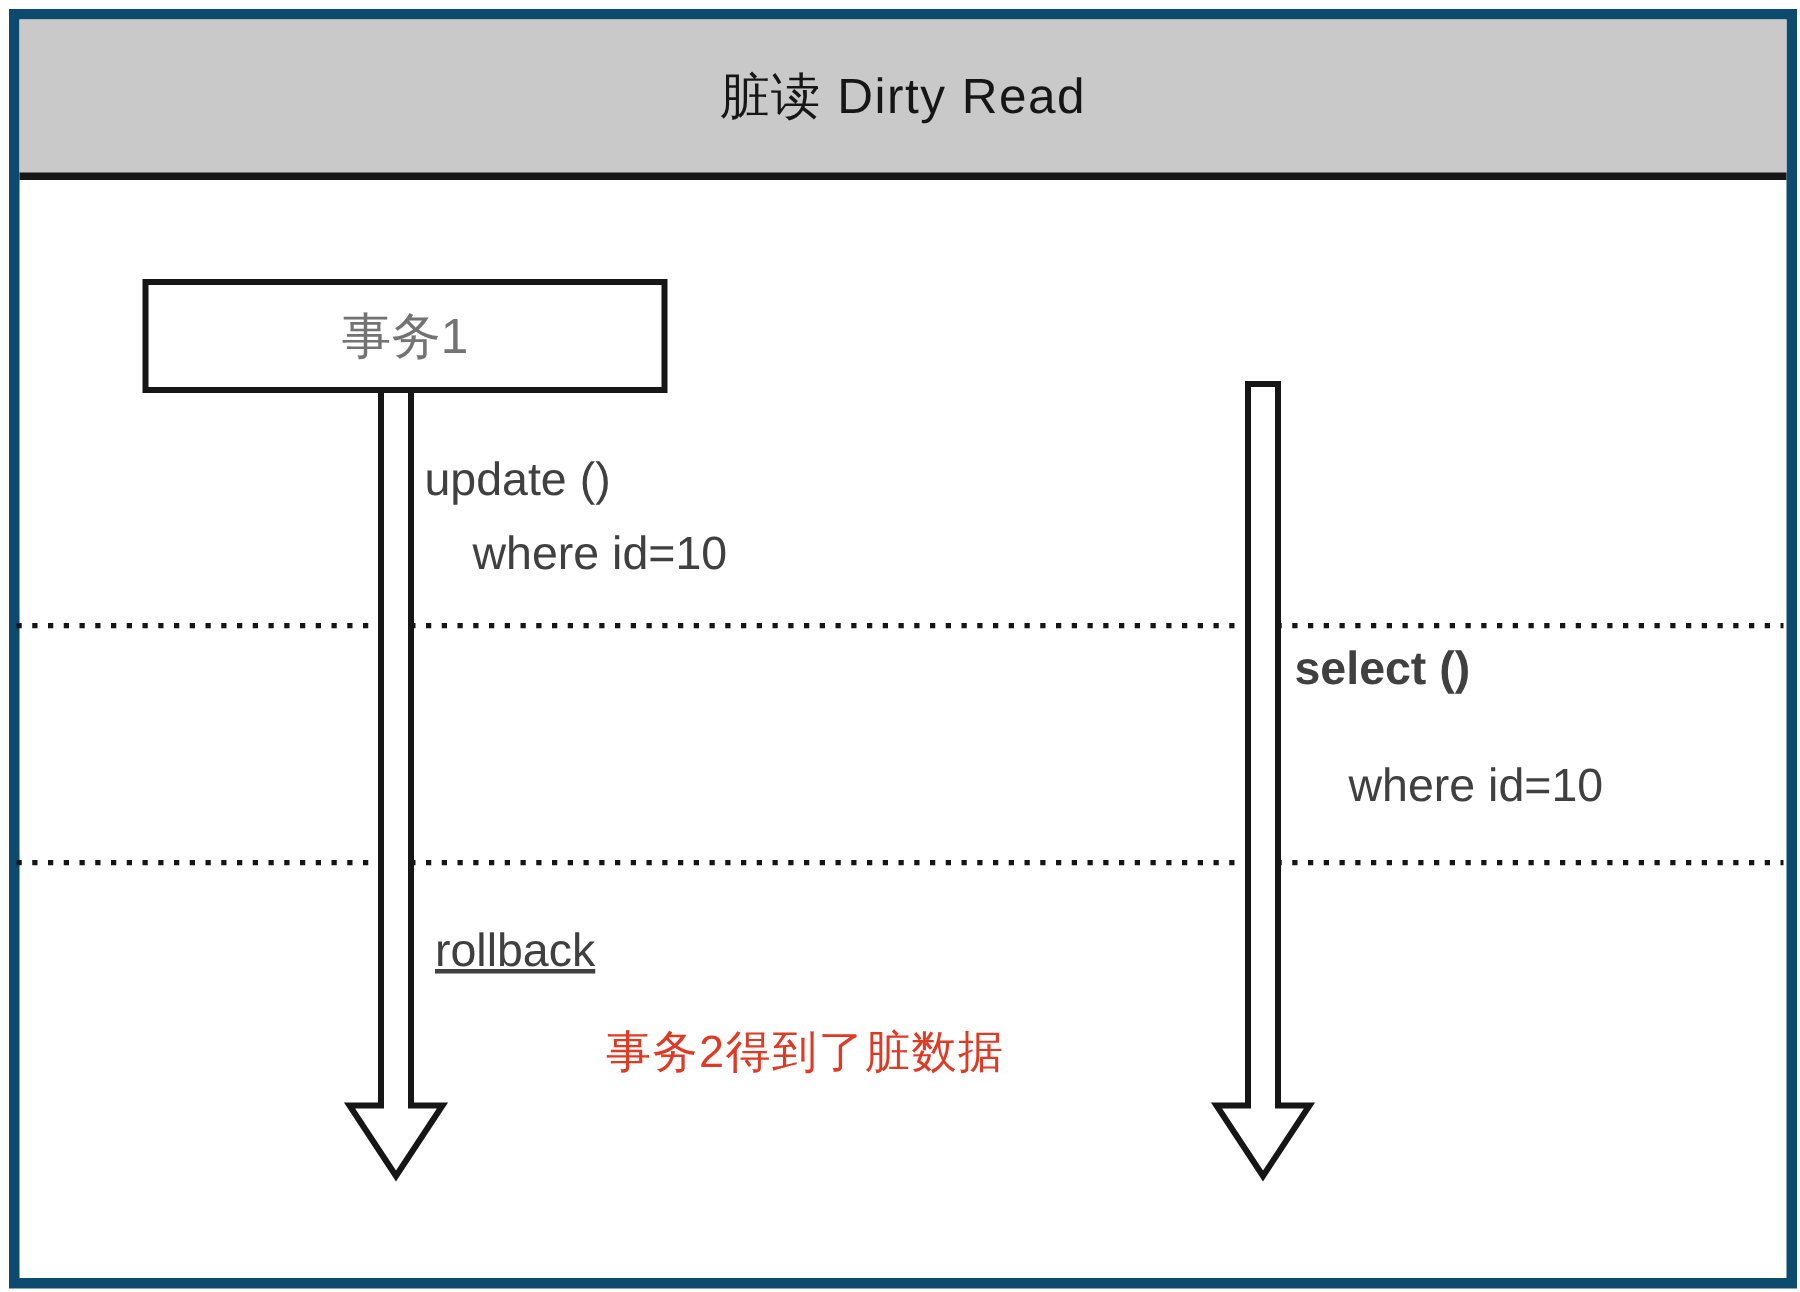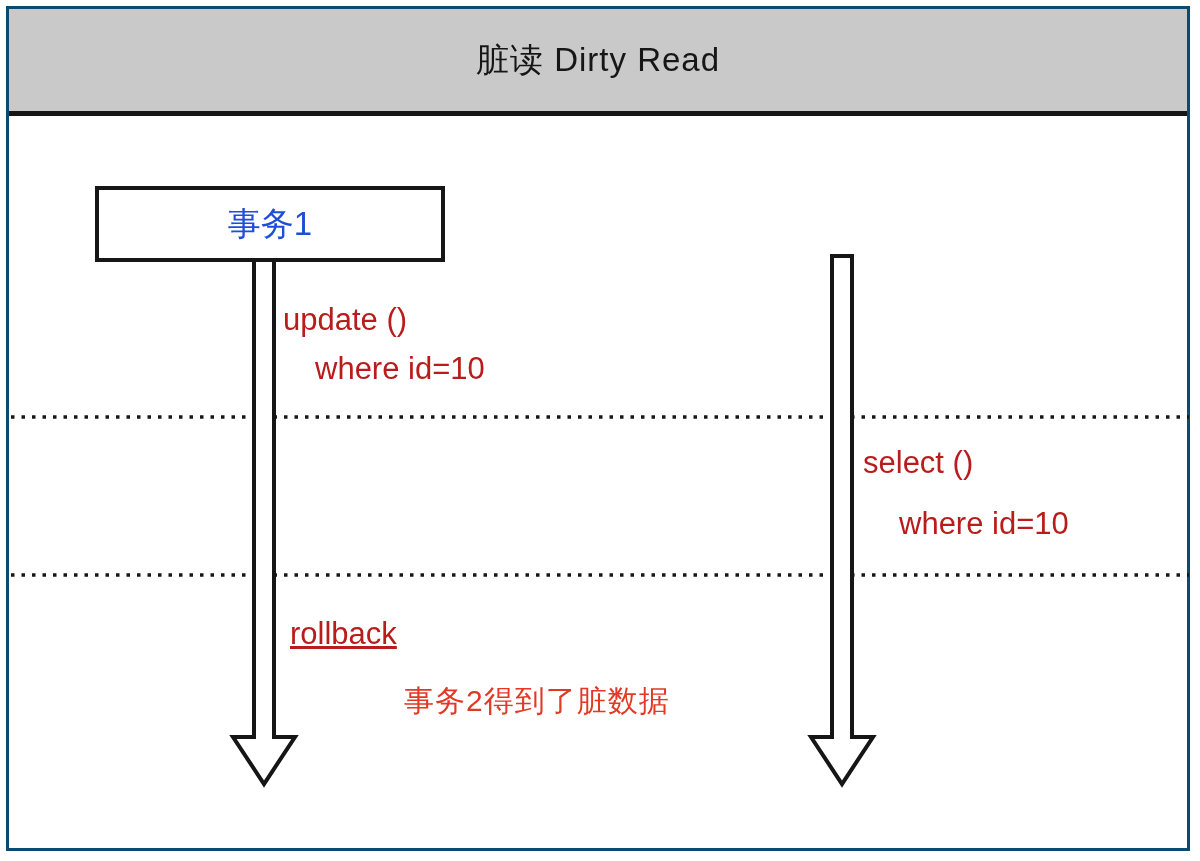--- a/index.html
+++ b/index.html
@@ -14,21 +14,21 @@
     height: 861px;
     background: #ffffff;
     overflow: hidden;
   }
   .frame {
     position: absolute;
     left: 6px;
     top: 6px;
     width: 1178px;
     height: 839px;
-    border: 3px solid #0c4a6e;
+    border: 7px solid #0c4a6e;
     background: #ffffff;
     z-index: 0;
     text-decoration: underline;
   }
   .header {
     position: absolute;
     left: 0;
     top: 0;
     width: 100%;
     height: 102px;
@@ -59,32 +59,32 @@
     background: #ffffff;
     display: flex;
     align-items: center;
     justify-content: center;
     z-index: 2;
   }
   .txn-box.t1 { left: 95px;  width: 342px; }
   .txn-box.t2 { left: 668px; width: 337px; }
   .txn-label {
     font-size: 33px;
-    color: #1d4ed8;
+    color: #737373;
   }
   .code-label {
     position: absolute;
     font-size: 31px;
-    color: #b91c1c;
+    color: #404040;
     white-space: nowrap;
     z-index: 3;
   }
   .lbl-t1-line1 { left: 283px; top: 302px; }
   .lbl-t1-line2 { left: 315px; top: 351px; }
-  .lbl-t2-line1 { left: 863px; top: 445px; }
+  .lbl-t2-line1 { left: 863px; top: 428px; font-weight: bold; }
   .lbl-t2-line2 { left: 899px; top: 506px; }
   .lbl-rollback { left: 290px; top: 616px; text-decoration: underline; }
   .annotation {
     position: absolute;
     left: 404px;
     top: 681px;
     font-size: 30px;
     color: #e13a24;
     white-space: nowrap;
     letter-spacing: 1px;

